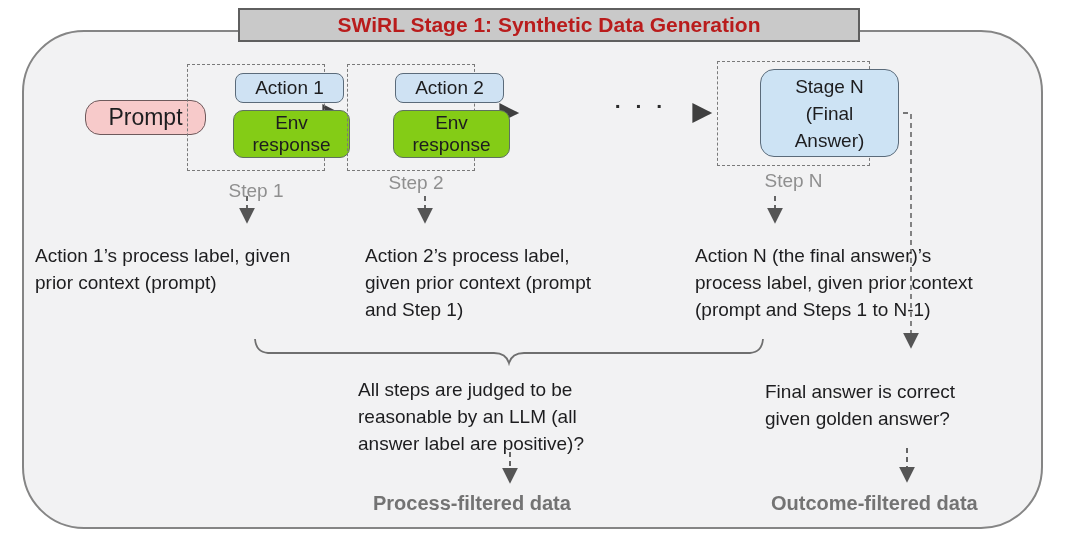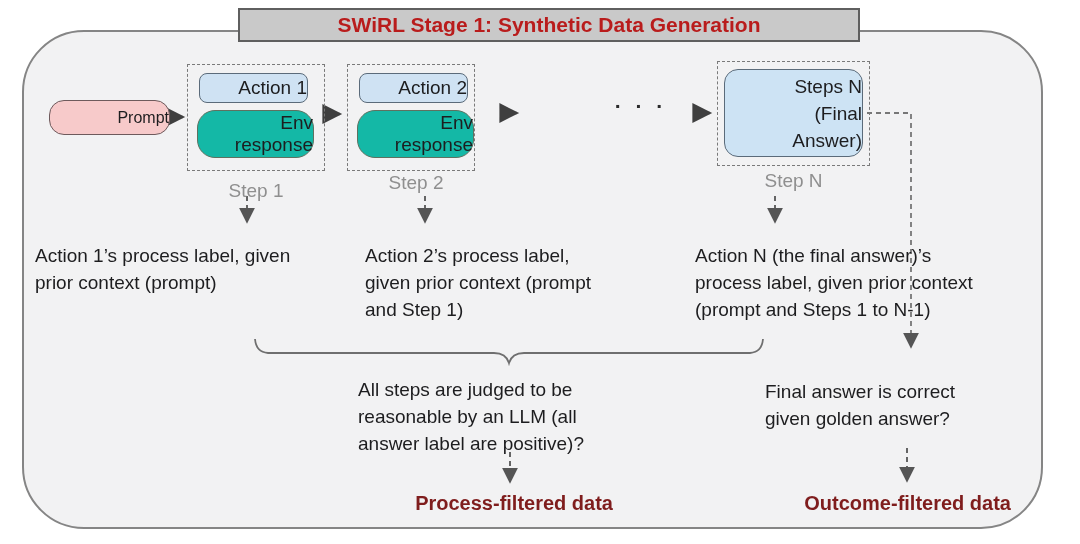--- a/index.html
+++ b/index.html
@@ -15,56 +15,56 @@
   }
   .title-bar{
     position:absolute;left:230px;top:8px;width:622px;height:34px;
     background:#c9c9c9;border:2px solid #5f5f5f;box-sizing:border-box;
     display:flex;align-items:center;justify-content:center;
     font-size:21px;font-weight:bold;color:#b91c1c;z-index:3;margin-left:8px;
   }
   svg.overlay{position:absolute;left:0;top:0;z-index:1;}
   .box{
     position:absolute;box-sizing:border-box;display:flex;flex-direction:column;
-    align-items:flex-end;justify-content:center;text-align:center;z-index:2;
+    align-items:center;justify-content:center;text-align:center;z-index:2;margin-left:36px;
   }
   .prompt-box{
     left:49px;top:100px;width:121px;height:35px;border-radius:15px;
-    background:#f7caca;border:1.5px solid #6e5a5c;font-size:16px;
+    background:#f7caca;border:1.5px solid #6e5a5c;font-size:23px;
   }
   .step-group{
     position:absolute;border:1.6px dashed #7a7a7a;box-sizing:border-box;z-index:2;
     background:transparent;
   }
   .action-box{
     background:#cfe2f3;border:1.5px solid #5b6b7a;border-radius:8px;
     font-size:19px;line-height:24px;
   }
   .env-box{
-    background:#14b8a6;border:1.5px solid #5f7160;border-radius:18px;
+    background:#84cc16;border:1.5px solid #5f7160;border-radius:10px;
     font-size:19px;line-height:22px;
   }
   .actionN-box{
     background:#cde3f4;border:1.5px solid #5b6b7a;border-radius:14px;
     font-size:19px;line-height:27px;
   }
   .step-label{
     position:absolute;text-align:center;color:#8f8f8f;font-size:19px;z-index:2;
   }
   .dots{
     position:absolute;left:606px;top:94px;width:70px;text-align:center;
     font-size:21px;font-weight:bold;color:#2b2b2b;letter-spacing:4px;z-index:2;
   }
   .note{
     position:absolute;font-size:19px;line-height:27px;color:#1d1d1f;z-index:2;
   }
   .note span{display:block;}
   .out-label{
-    position:absolute;font-size:20px;font-weight:bold;color:#7f1d1d;
-    text-align:right;z-index:2;
+    position:absolute;font-size:20px;font-weight:bold;color:#737373;
+    text-align:left;z-index:2;
   }
 </style>
 </head>
 <body>
 
 <div class="stage">
 
   <div class="container"></div>
 
   <svg class="overlay" width="1080" height="544" viewBox="0 0 1080 544">
@@ -119,21 +119,21 @@
       <span>Env</span>
       <span>response</span>
     </div>
   </div>
   <div class="step-label" style="left:347px;top:172px;width:138px">Step 2</div>
 
   <div class="dots">· · ·</div>
 
   <div class="step-group" style="left:717px;top:61px;width:153px;height:105px">
     <div class="box actionN-box" style="left:6px;top:7px;width:139px;height:88px">
-      <span>Steps N</span>
+      <span>Stage N</span>
       <span>(Final</span>
       <span>Answer)</span>
     </div>
   </div>
   <div class="step-label" style="left:717px;top:170px;width:153px">Step N</div>
 
   <div class="note" style="left:35px;top:242px;width:320px">
     <span>Action 1’s process label, given</span>
     <span>prior context (prompt)</span>
   </div>

